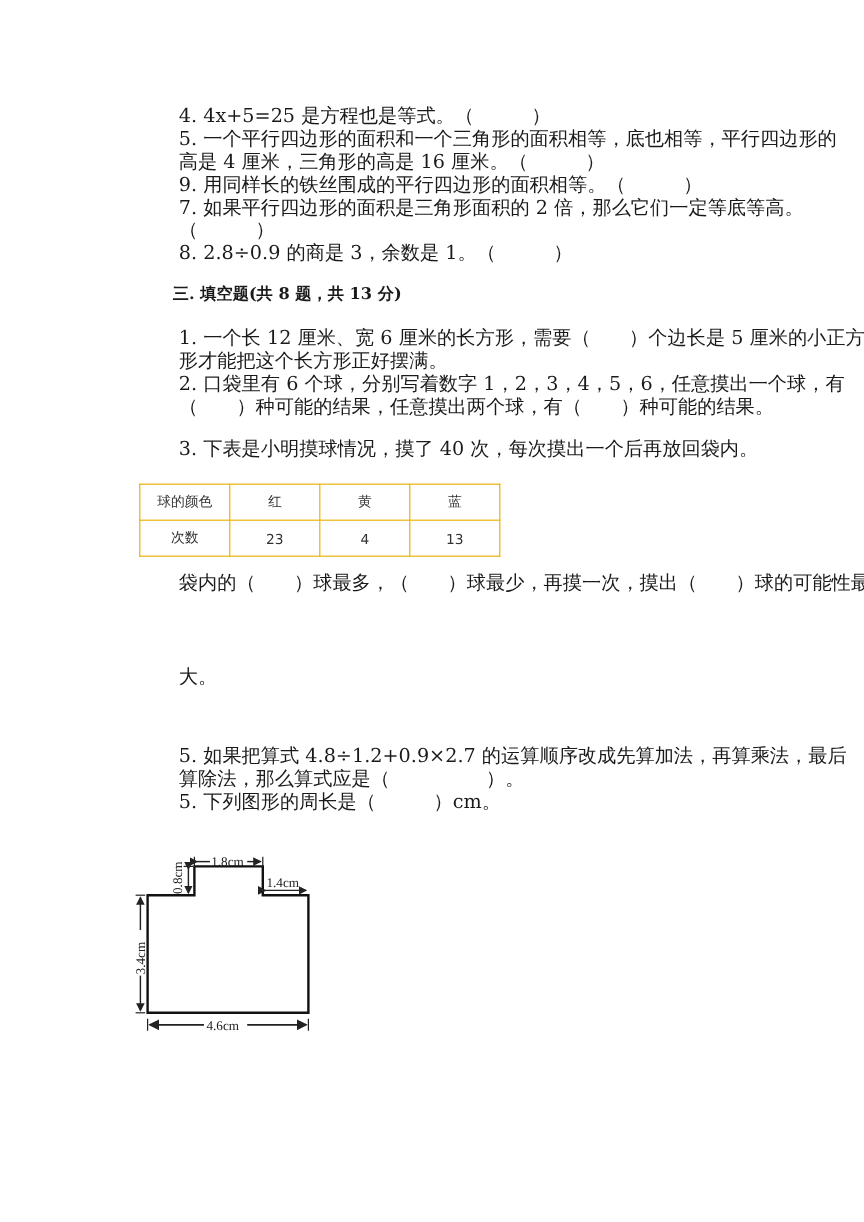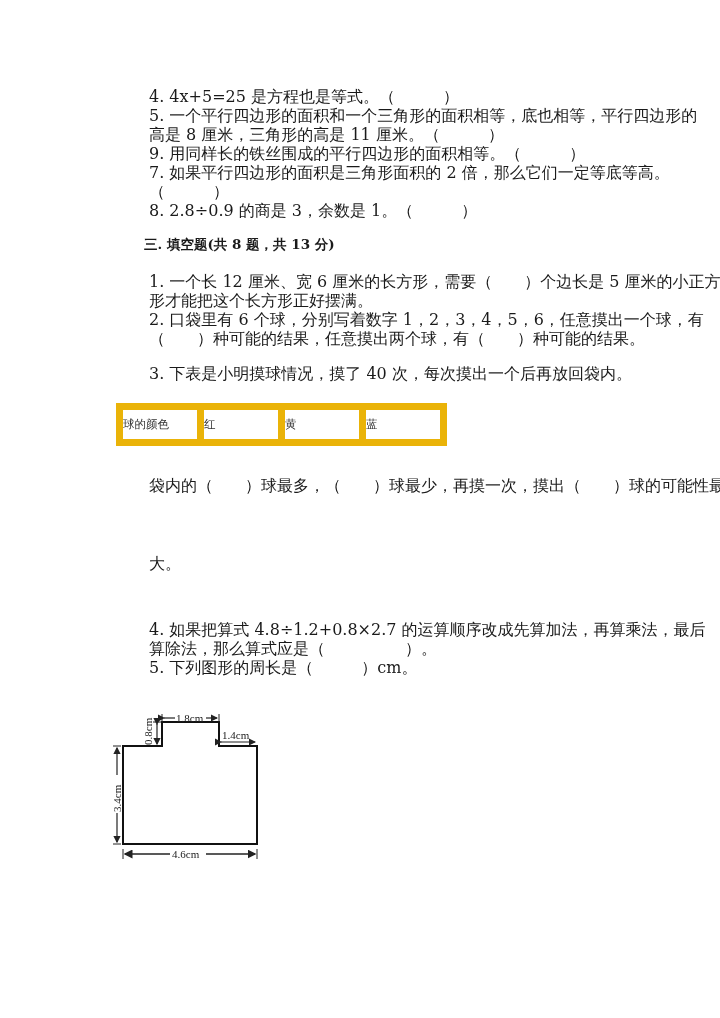--- a/index.html
+++ b/index.html
@@ -2,34 +2,34 @@
 <html><head>
 <meta charset="utf-8">
 <style>
   html, body { margin: 0; padding: 0; background: #ffffff; }
   body { width: 720px; height: 1018px; position: relative; overflow: hidden;
          font-family: "DejaVu Serif", "Liberation Serif", serif; color: #1a1a1a; }
   .line { position: absolute; left: 108px; font-size: 16px; line-height: 19px; white-space: pre; margin-left: 41px; }
   .heading { position: absolute; left: 108px; font-size: 13.5px; font-weight: bold; white-space: pre; margin-left: 36px; }
   table.balls { position: absolute; left: 116px; top: 403px; border-collapse: collapse;
                 font-size: 11.5px; font-family: "DejaVu Sans", "Liberation Sans", sans-serif; }
-  table.balls td { border: 7px solid #eab308; height: 29px; padding: 0; color: #333; }
+  table.balls td { border: 1px solid #eab308; text-align: center; height: 29px; padding: 0; color: #333; }
   table.balls td.c0 { width: 74px; }
   table.balls td.c1 { width: 74px; }
   table.balls td.c2 { width: 74px; }
   table.balls td.c3 { width: 74px; }
   svg.fig { position: absolute; left: 100px; top: 695px; }
   svg text { font-family: "Liberation Serif", "DejaVu Serif", serif; font-size: 11px; fill: #222; }
 </style>
 </head>
 <body>
 
 <div class="line" style="top:87px">4. 4x+5=25 是方程也是等式。（　　　）</div>
 <div class="line" style="top:106px">5. 一个平行四边形的面积和一个三角形的面积相等，底也相等，平行四边形的</div>
-<div class="line" style="top:125px">高是 8 厘米，三角形的高是 11 厘米。（　　　）</div>
+<div class="line" style="top:125px">高是 4 厘米，三角形的高是 16 厘米。（　　　）</div>
 <div class="line" style="top:144px">9. 用同样长的铁丝围成的平行四边形的面积相等。（　　　）</div>
 <div class="line" style="top:163px">7. 如果平行四边形的面积是三角形面积的 2 倍，那么它们一定等底等高。</div>
 <div class="line" style="top:182px">（　　　）</div>
 <div class="line" style="top:201px">8. 2.8÷0.9 的商是 3，余数是 1。（　　　）</div>
 
 <div class="heading" style="top:236px">三. 填空题(共 8 题，共 13 分)</div>
 
 <div class="line" style="top:272px">1. 一个长 12 厘米、宽 6 厘米的长方形，需要（　　）个边长是 5 厘米的小正方</div>
 <div class="line" style="top:291px">形才能把这个长方形正好摆满。</div>
 <div class="line" style="top:310px">2. 口袋里有 6 个球，分别写着数字 1，2，3，4，5，6，任意摸出一个球，有</div>
@@ -37,27 +37,33 @@
 <div class="line" style="top:364px">3. 下表是小明摸球情况，摸了 40 次，每次摸出一个后再放回袋内。</div>
 
 <table class="balls">
   <tbody>
       <tr>
     <td class="c0">球的颜色</td>
     <td class="c1">红</td>
     <td class="c2">黄</td>
     <td class="c3">蓝</td>
   </tr>
+  <tr>
+    <td class="c0">次数</td>
+    <td class="c1">23</td>
+    <td class="c2">4</td>
+    <td class="c3">13</td>
+  </tr>
 </tbody>
   </table>
 
 <div class="line" style="top:476px">袋内的（　　）球最多，（　　）球最少，再摸一次，摸出（　　）球的可能性最</div>
 <div class="line" style="top:554px">大。</div>
 
-<div class="line" style="top:620px">4. 如果把算式 4.8÷1.2+0.8×2.7 的运算顺序改成先算加法，再算乘法，最后</div>
+<div class="line" style="top:620px">5. 如果把算式 4.8÷1.2+0.9×2.7 的运算顺序改成先算加法，再算乘法，最后</div>
 <div class="line" style="top:639px">算除法，那么算式应是（　　　　　）。</div>
 <div class="line" style="top:658px">5. 下列图形的周长是（　　　）cm。</div>
 
 <svg class="fig" width="180" height="170" viewBox="0 0 180 170">
   <defs>
     <marker id="ar" markerWidth="6" markerHeight="6" refX="5" refY="3" orient="auto">
       <path d="M0,0 L6,3 L0,6 z" fill="#222"></path>
     </marker>
   </defs>
 

